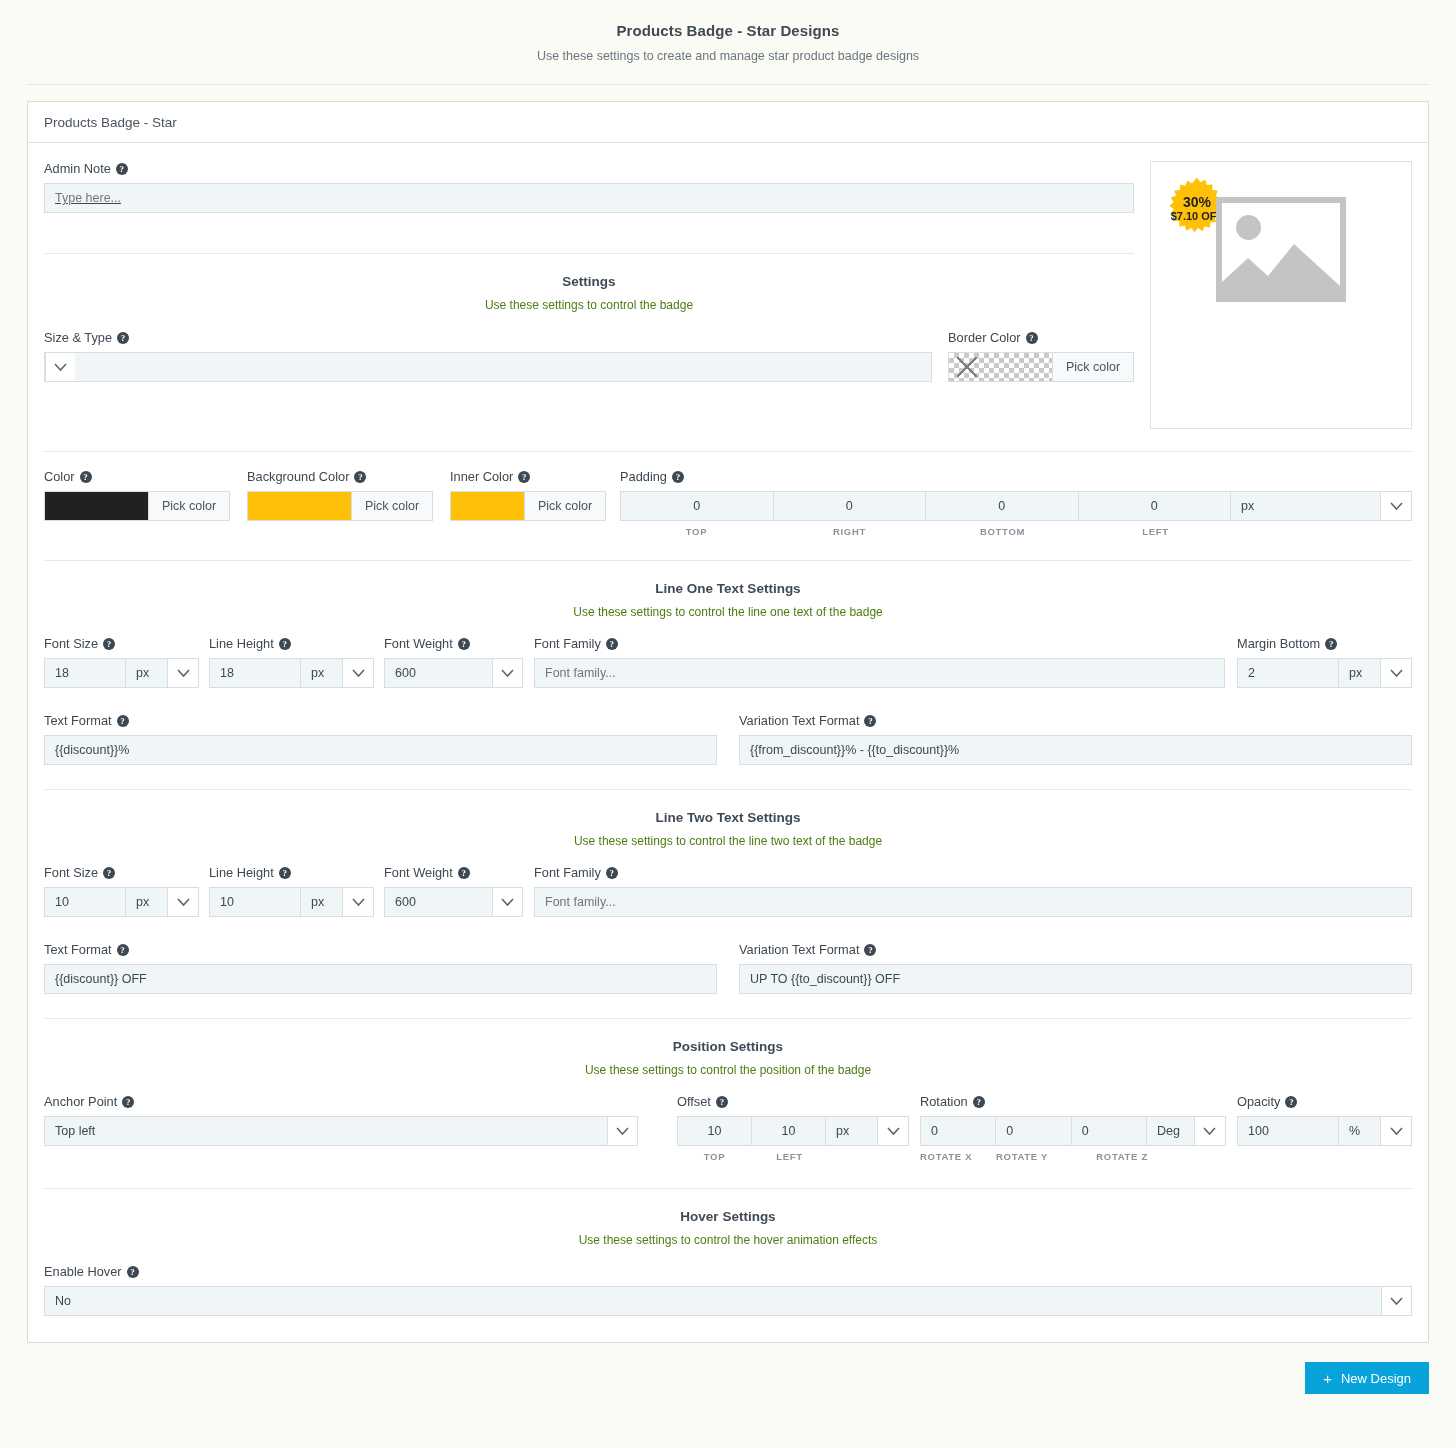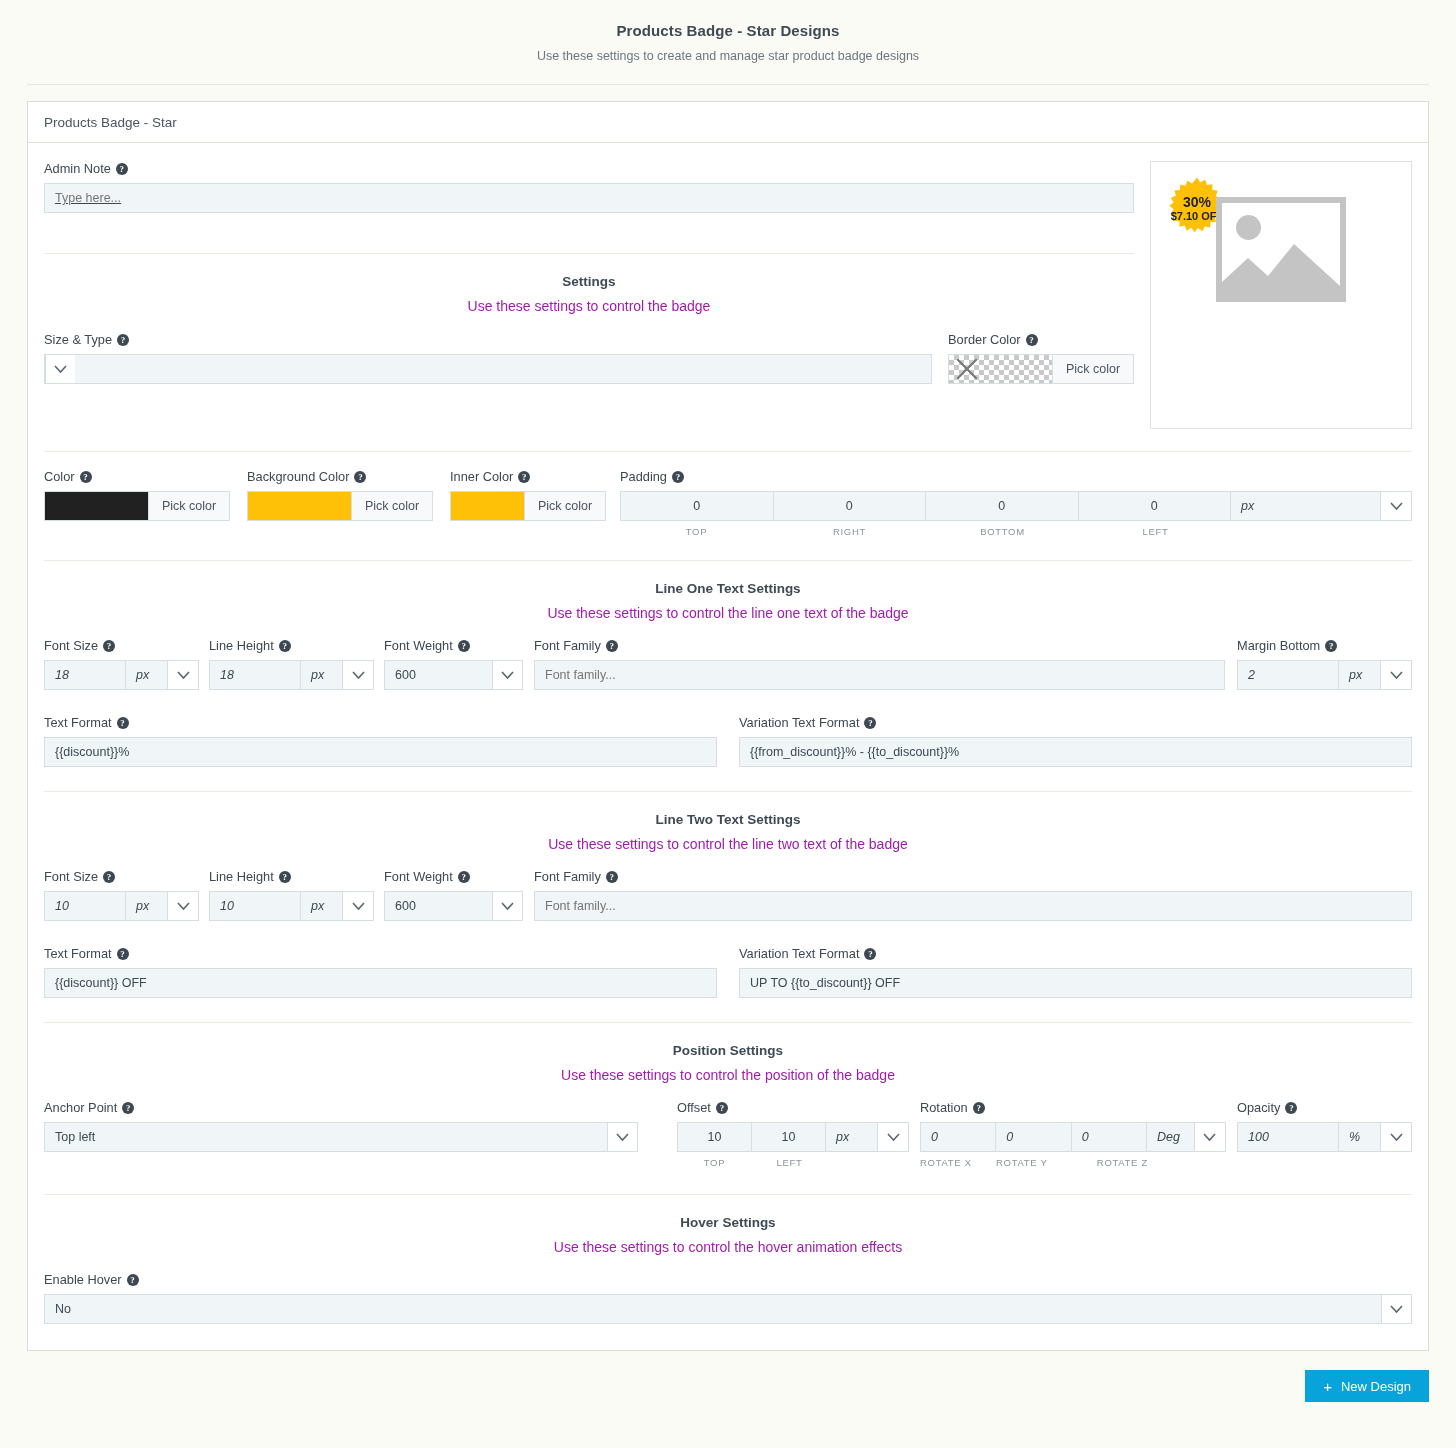--- a/index.html
+++ b/index.html
@@ -67,22 +67,22 @@
     margin-top: 20px;
   }
   .section-title .st-main {
     font-size: 13.5px;
     font-weight: bold;
     color: #3f4a55;
     display: block;
     margin-bottom: 9px;
   }
   .section-title .st-sub {
-    font-size: 14px;
-    color: #a21caf;
+    font-size: 12px;
+    color: #4d7c0f;
     display: block;
   }
 
   
   .lbl {
     font-size: 12.8px;
     color: #3d4852;
     margin-bottom: 7px;
     display: flex;
     align-items: center;
@@ -101,20 +101,21 @@
     text-align: center;
     font-family: "Liberation Serif", serif;
     flex: 0 0 auto;
   }
   .sub-lbl {
     font-size: 9.5px;
     color: #8a939c;
     letter-spacing: .7px;
     text-align: center;
     margin-top: 5px;
+    font-weight: bold;
   }
 
   
   .inp {
     height: 30px;
     background: #f0f5f7;
     border: 1px solid #d6dee2;
     padding: 0 10px;
     font-size: 12.5px;
     color: #3d4852;
@@ -255,21 +256,21 @@
   }
   .multi .cell {
     background: #f0f5f7;
     border-right: 1px solid #d6dee2;
     display: flex;
     align-items: center;
     justify-content: center;
     font-size: 12.5px;
     color: #3d4852;
   }
-  .multi .cell.left { justify-content: flex-start; padding-left: 10px; font-style: italic; }
+  .multi .cell.left { justify-content: flex-start; padding-left: 10px; }
   .multi .cell:last-child { border-right: none; }
   .multi .cell.carrow {
     background: #ffffff;
     flex: 0 0 30px;
   }
 
   
   .footer {
     margin: 0 27px;
     padding: 19px 0 22px 0;

